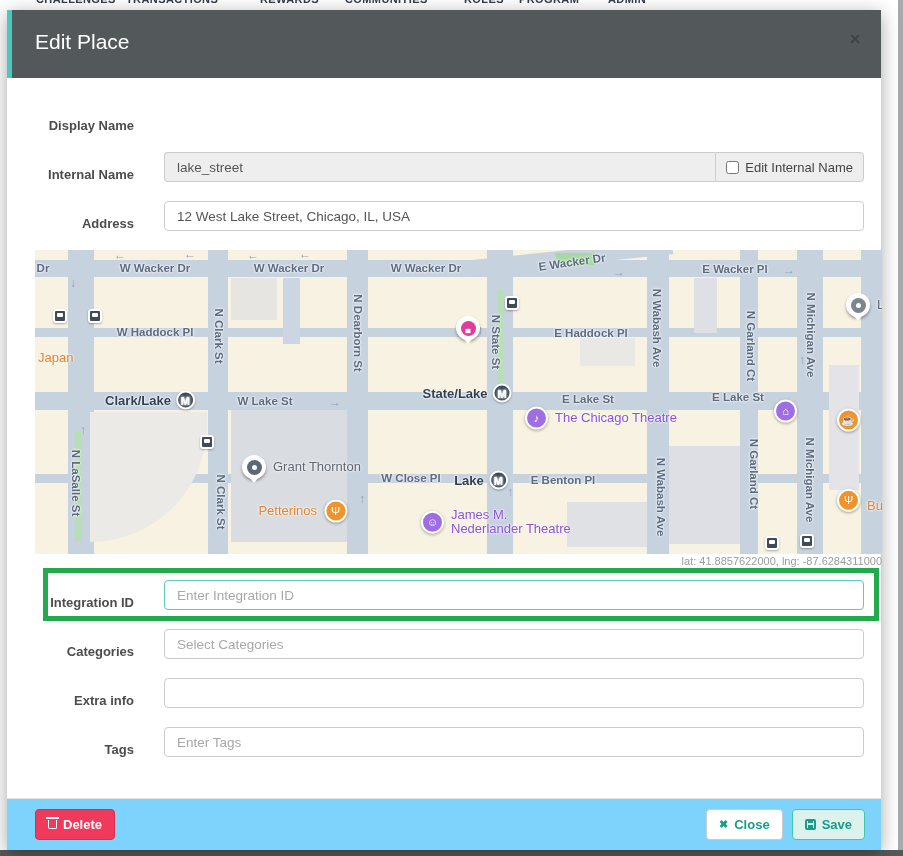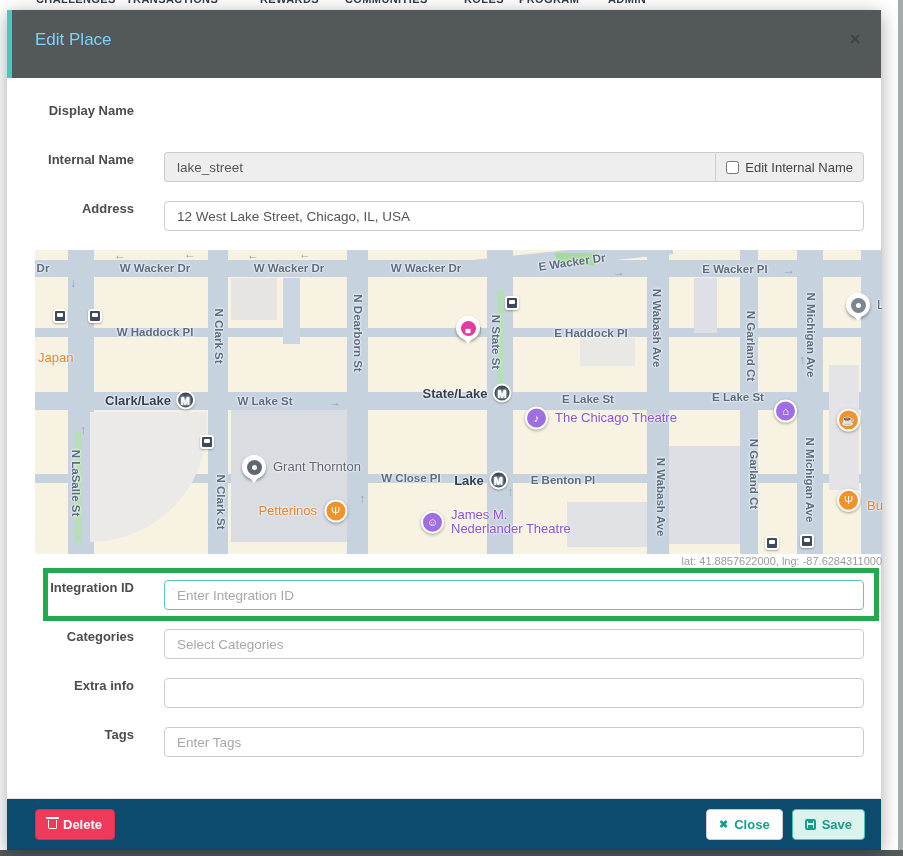--- a/index.html
+++ b/index.html
@@ -8,24 +8,24 @@
        font-family:"Liberation Sans",sans-serif}
   
   .nav-strip{position:absolute;top:0;left:0;right:0;height:7px;background:#fff;overflow:hidden}
   .nav-item{position:absolute;top:-7px;font-size:11px;font-weight:700;color:#333c4a;letter-spacing:.4px;white-space:nowrap}
   .page-scrollbar{position:absolute;right:0;top:0;width:5px;height:100%;background:#a6abac}
   .page-bottom{position:absolute;left:0;right:0;bottom:0;height:6px;background:#54595a}
   
   .modal{position:absolute;left:7px;top:10px;width:874px;height:840px;background:#fff;
          box-shadow:0 4px 18px rgba(0,0,0,.35)}
   .modal-header{height:68px;background:#53585a;border-left:5px solid #4bc8bd;position:relative}
-  .modal-title{position:absolute;left:23px;top:20px;color:#7dd3fc;font-size:17px;font-weight:400}
+  .modal-title{position:absolute;left:23px;top:20px;color:#ffffff;font-size:21px;font-weight:400}
   .modal-close{position:absolute;right:20px;top:22px;color:#3e4445;font-size:14px;font-weight:700;cursor:pointer;line-height:1}
   .modal-body{padding:25px 0 0 28px}
-  .form-row{display:flex;align-items:flex-start;width:829px;margin-bottom:19px;height:30px}
+  .form-row{display:flex;align-items:flex-end;width:829px;margin-bottom:19px;height:30px}
   .form-label{width:129px;padding-right:30px;text-align:right;font-size:13px;font-weight:700;color:#4c4c4c;flex:none;white-space:nowrap}
   .input{flex:1;height:30px;border:1px solid #ccc;border-radius:4px;padding:0 12px;font-size:13.5px;
          color:#555;font-family:inherit;outline:none;min-width:0;background:#fff}
   .input::placeholder{color:#a8a8a8}
   .input:disabled{background:#eee;color:#555;border-radius:4px 0 0 4px;border-right:none}
   .input.teal{border-color:#5cc9c2}
   .addon{flex:none;display:flex;align-items:center;gap:6px;background:#eee;border:1px solid #ccc;
          border-radius:0 4px 4px 0;height:30px;padding:0 10px;font-size:13px;color:#444}
   .addon input{width:13px;height:13px;margin:0}
   .integration-wrap{position:relative;width:829px;margin-bottom:19px}
@@ -56,21 +56,21 @@
   .poi-pinwrap::after{content:"";position:absolute;bottom:-4px;left:8px;border-left:4px solid transparent;
                       border-right:4px solid transparent;border-top:5px solid #fff}
   .poi-pininner{width:15px;height:15px;border-radius:50%;display:flex;align-items:center;justify-content:center;
                 color:#fff;font-size:7px;line-height:1}
   .poi-pindot{width:5px;height:5px;border-radius:50%;background:#fff}
   .poi-bus{width:14px;height:14px;border-radius:3px;background:#3f4b5a;border:2px solid #fff;
            box-shadow:0 1px 2px rgba(0,0,0,.3);position:relative;flex:none}
   .poi-bus::after{content:"";position:absolute;left:2px;right:2px;top:2px;height:4px;background:#fff;border-radius:1px}
   
   .modal-footer{position:absolute;left:0;right:0;bottom:0;height:52px;border-top:1px solid #e3e3e3;
-                display:flex;align-items:center;padding:0 16px 0 28px;background:#0c4a6e}
+                display:flex;align-items:center;padding:0 16px 0 28px;background:#7dd3fc}
   .btn{font-family:inherit;font-size:13px;font-weight:700;border-radius:4px;height:31px;display:inline-flex;
        align-items:center;gap:6px;padding:0 12px;cursor:pointer}
   .btn-delete{background:#ef3a5b;color:#fff;border:1px solid #dd2a4e}
   .btn-close{background:#fff;color:#189d8b;border:1px solid #ccc;margin-left:auto}
   .btn-save{background:#dcf2ec;color:#189d8b;border:1px solid #3fc7b2;margin-left:9px}
   .icon-trash{display:inline-block;width:9px;height:9px;border:1px solid #fff;border-top:none;
               border-radius:0 0 2px 2px;position:relative}
   .icon-trash::before{content:"";position:absolute;top:-3px;left:-3px;right:-3px;height:2px;background:#fff}
   .icon-x{font-size:11px;line-height:1}
   .icon-floppy{display:inline-block;width:11px;height:11px;border:2px solid #189d8b;border-radius:2px;position:relative}

